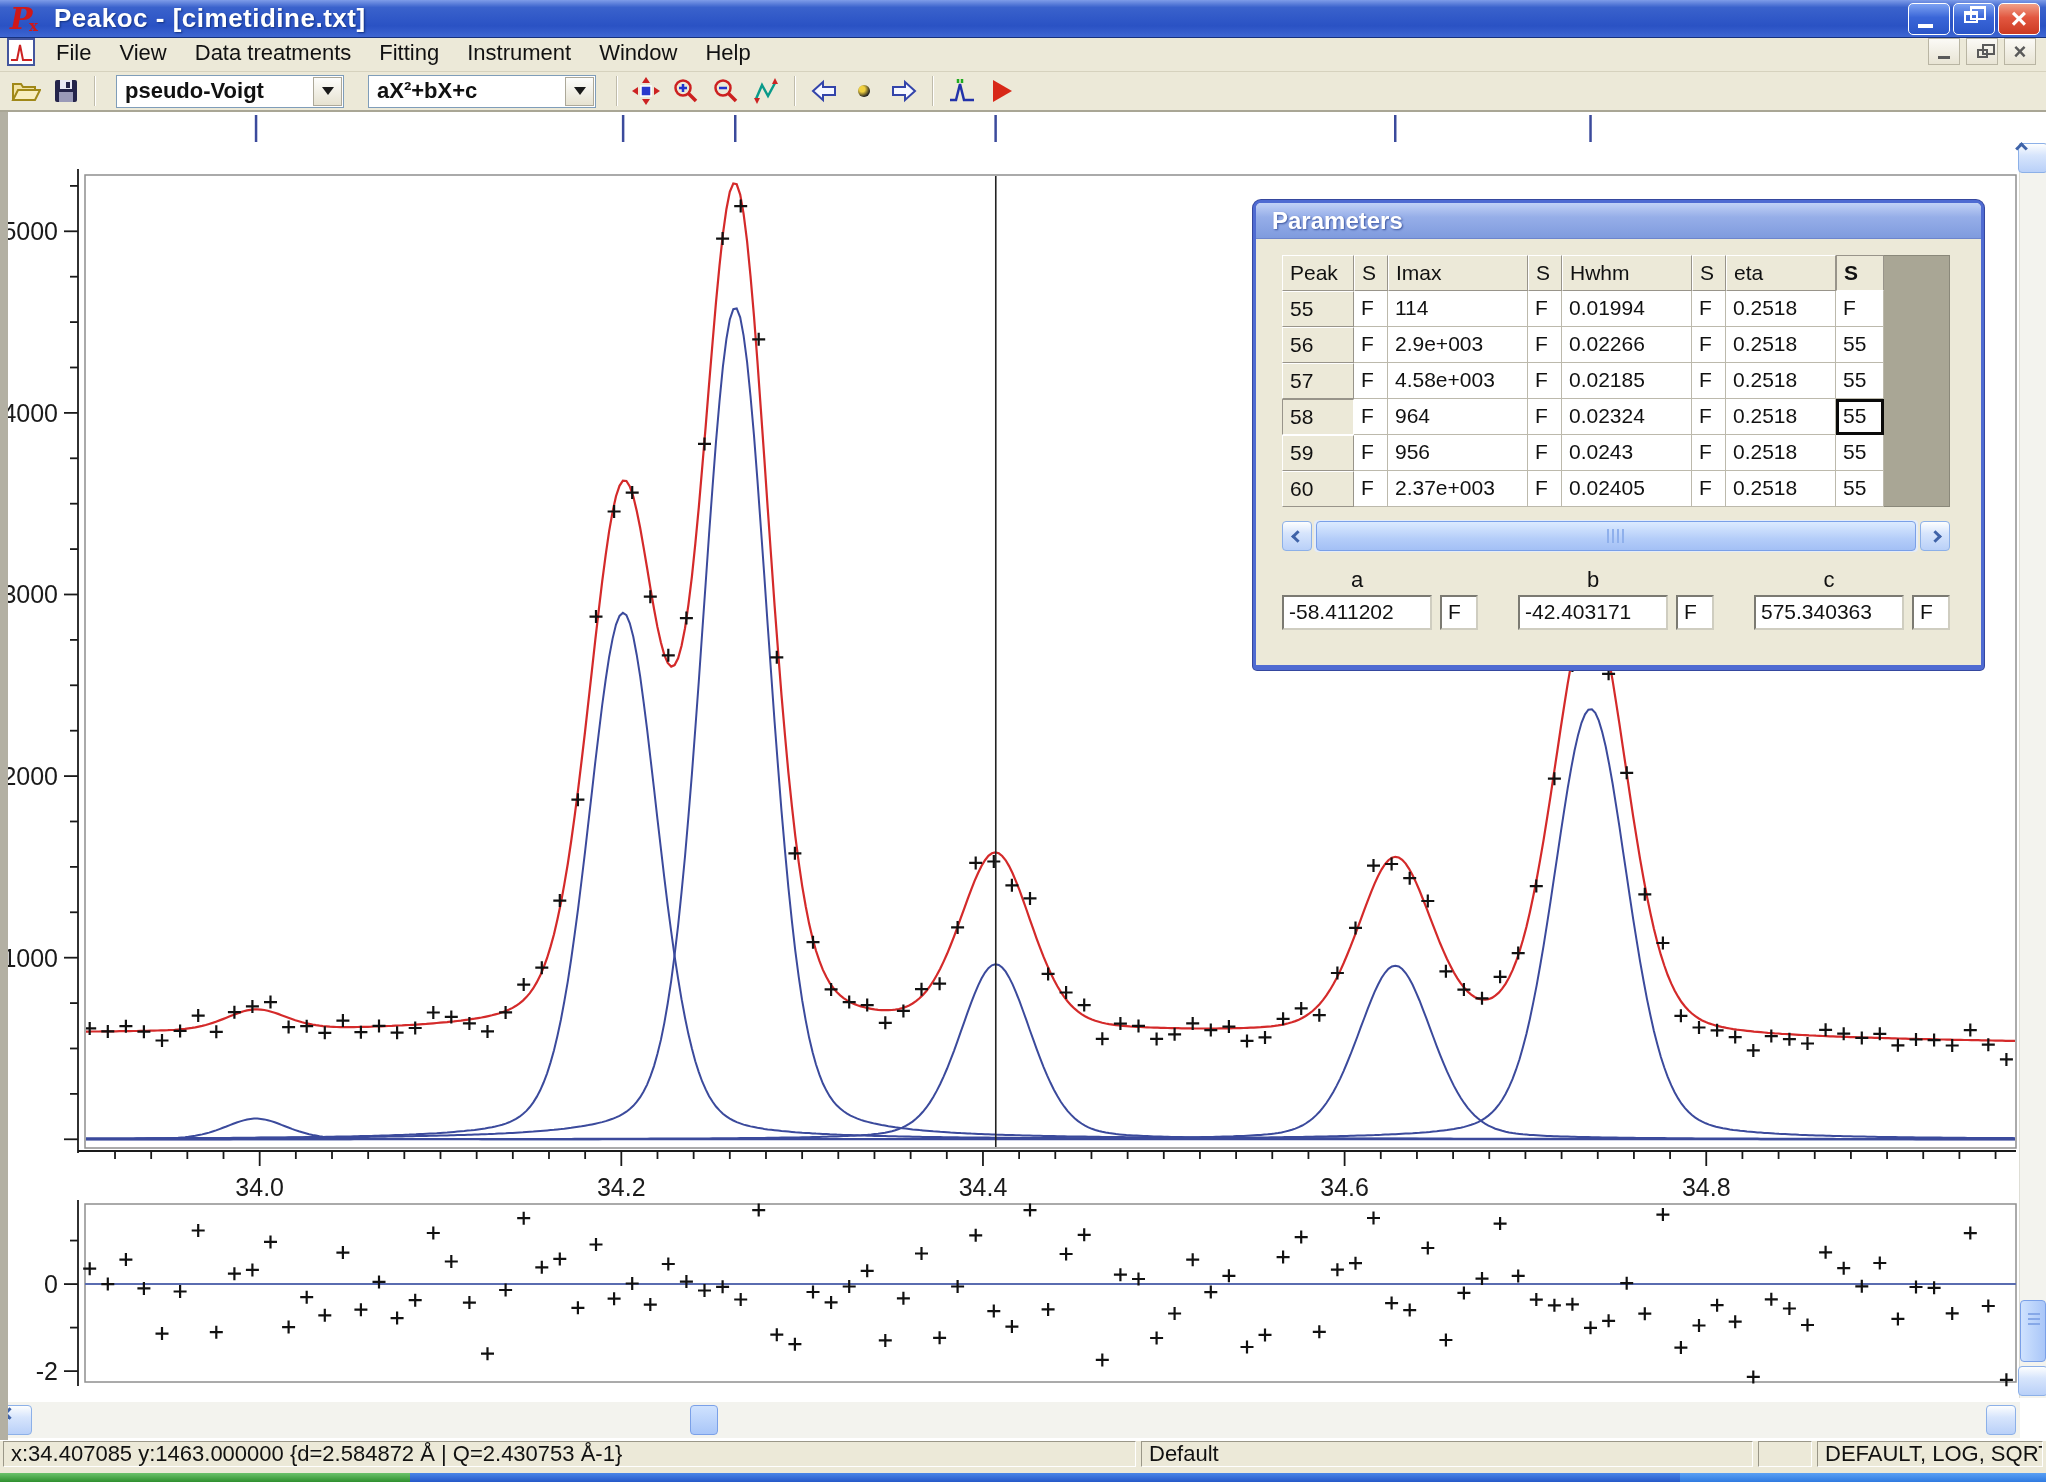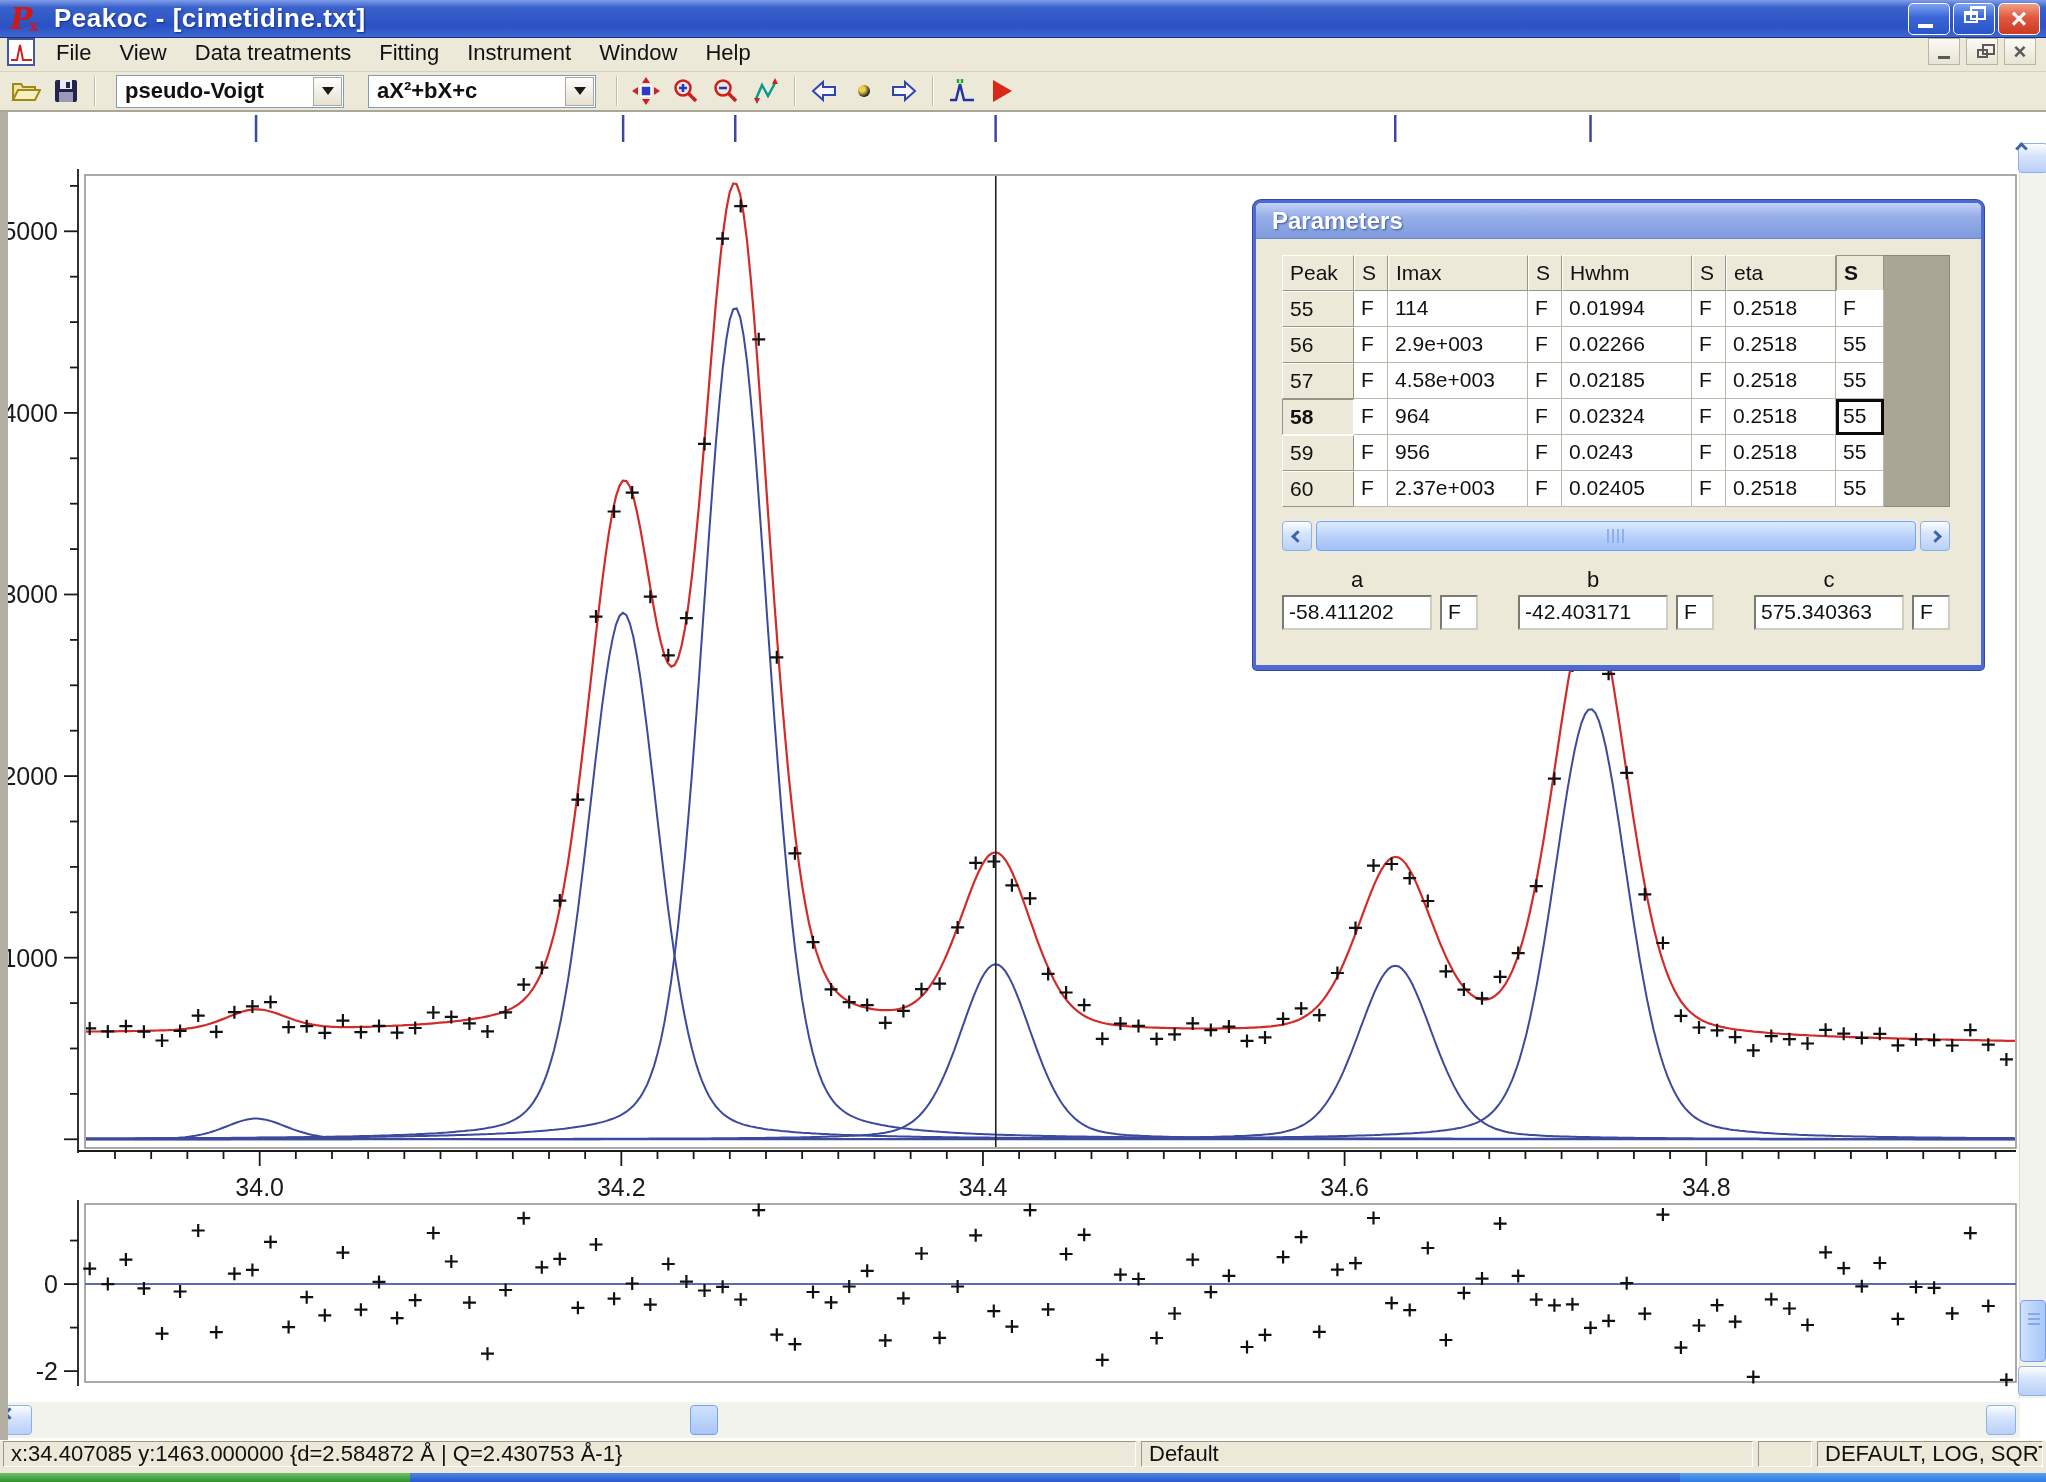--- a/index.html
+++ b/index.html
@@ -68,21 +68,21 @@
 .p-title span{color:#fff;font-size:24px;font-weight:bold;text-shadow:1px 1px 2px #3b549e}
 .p-body{padding:16px 0 0 26px}
 .ptablewrap{display:flex;width:668px}
 .pt-inner{width:602px}
 .prow{display:grid;grid-template-columns:72px 34px 140px 34px 130px 34px 110px 48px}
 .pcell{height:36px;line-height:33px;padding:0 7px;font-size:21px;color:#111;white-space:nowrap;overflow:hidden}
 .phcell{background:#ece9d8;border:1px solid;border-color:#fff #98948a #98948a #fff}
 .prowhdr{background:#ece9d8;border:1px solid;border-color:#fff #98948a #98948a #fff}
 .pdata{background:#fff;border-right:1px solid #bcb9ac;border-bottom:1px solid #bcb9ac}
 .c-slast.phcell{font-weight:bold;border-color:#98948a #98948a #fff #98948a}
-.psel-hdr{font-weight:bold;border-color:#98948a #fff #fff #98948a}
+.psel-hdr{font-weight:normal;border-color:#98948a #fff #fff #98948a}
 .psel-cell{outline:3px solid #0a0a0a;outline-offset:-3px}
 .pt-filler{flex:1;background:#a9a695;border:1px solid #8a887a;border-left:none}
 .pscroll{margin-top:12px;width:668px;height:34px;display:flex;align-items:center;gap:2px}
 .ptrack{position:relative;flex:1;height:32px;background:#e4ecf8;border-radius:4px}
 .pthumb{position:absolute;left:2px;top:1px;right:2px;height:30px;border-radius:4px;background:linear-gradient(180deg,#dcebff,#b4cdf9 60%,#a3c0f5);border:1px solid #7aa0e8;display:flex;align-items:center;justify-content:center}
 .pthumb .grip{width:18px;height:14px;background:repeating-linear-gradient(90deg,#8fb0ec 0 2px,transparent 2px 5px)}
 .abc-labels{margin-top:14px;width:668px;display:flex;justify-content:space-between}
 .lgroup{width:196px;display:flex}
 .lgroup span{width:150px;text-align:center;font-size:22px;color:#111}
 .abc-fields{margin-top:2px;width:668px;display:flex;justify-content:space-between}

